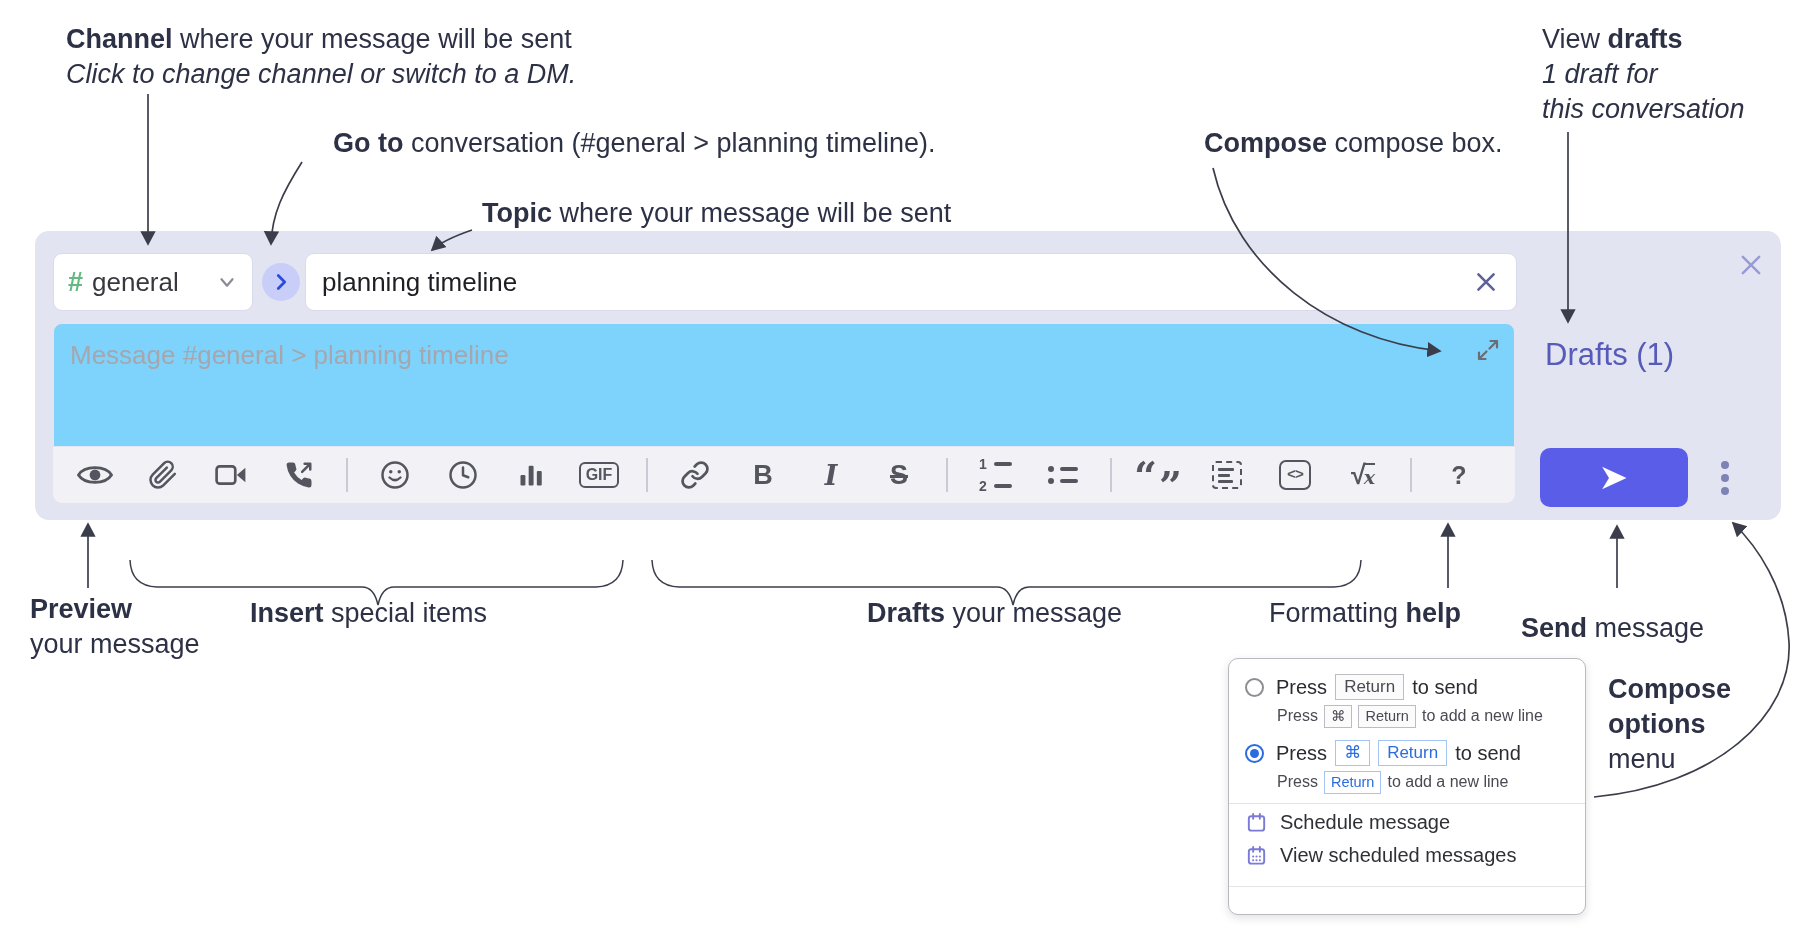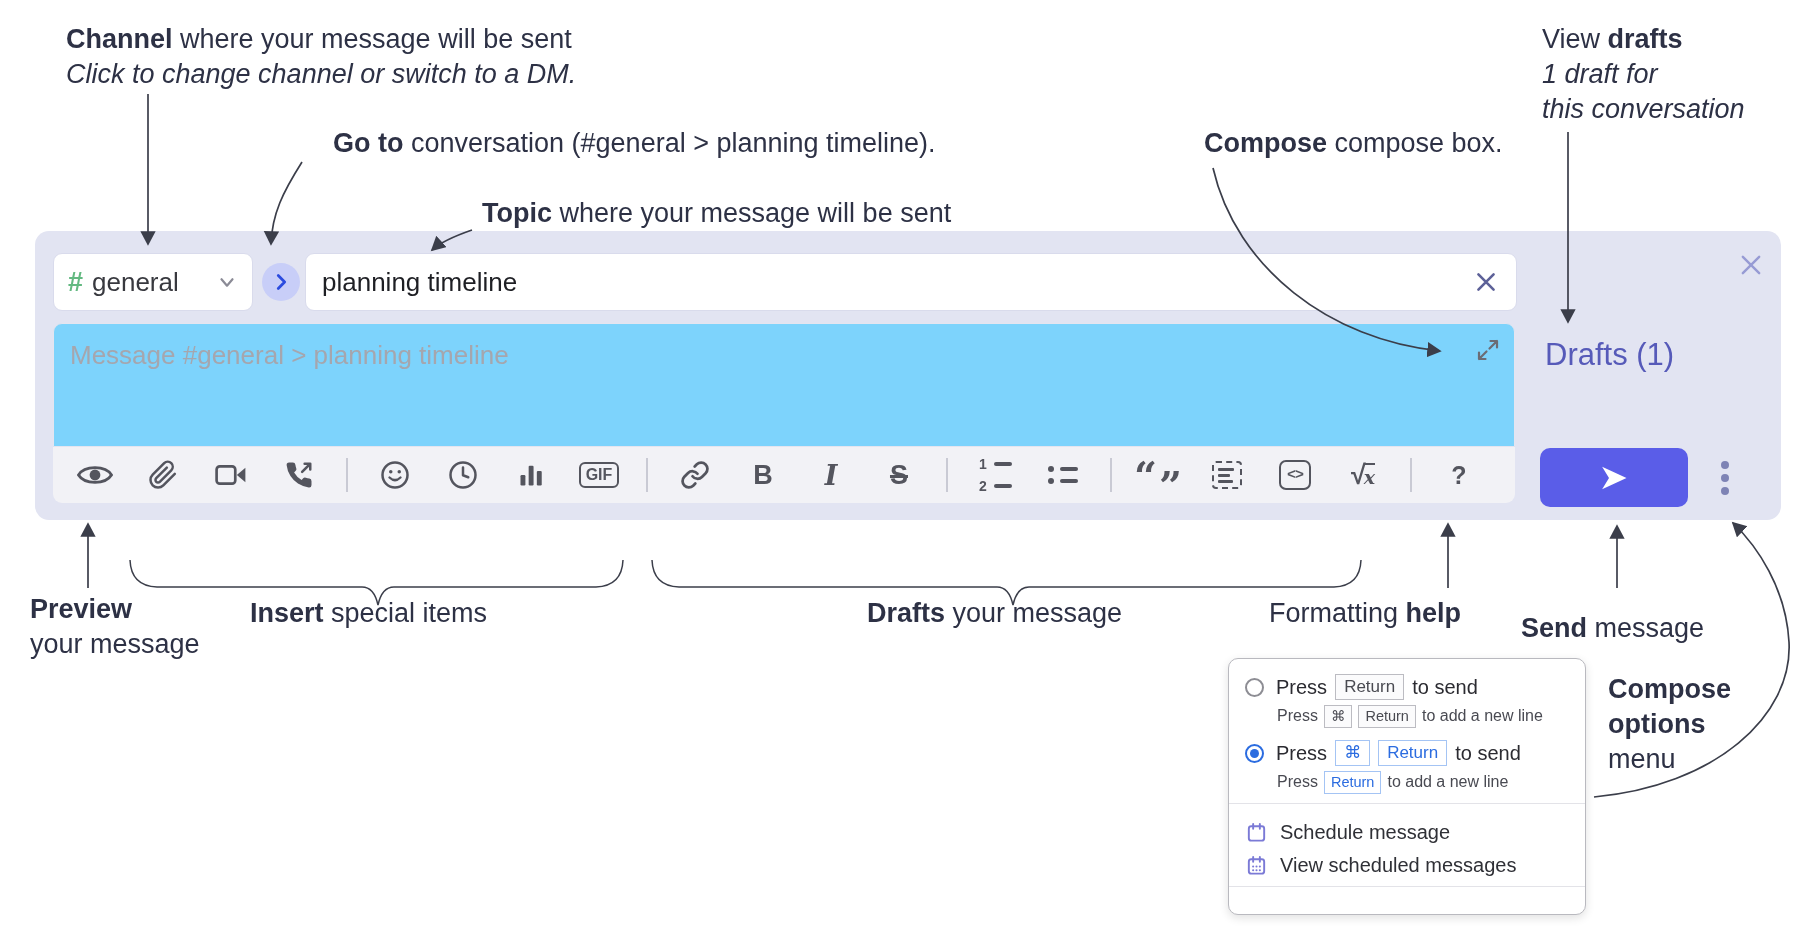--- a/index.html
+++ b/index.html
@@ -84,21 +84,21 @@
   .optgap { height:10px; }
   .radio { width:19px; height:19px; border-radius:50%; border:2px solid #8d8d94; flex:0 0 auto; background:#fff; }
   .radio.sel { border-color:#2b6ce0; display:flex; align-items:center; justify-content:center; }
   .radio.sel i { width:9px; height:9px; border-radius:50%; background:#2b6ce0; }
   .optmain { display:flex; align-items:center; gap:8px; }
   .key { border:1px solid #bcbcc2; background:#fbfbfc; border-radius:0; padding:0 8px; font-size:17px;
          color:#4a4b52; line-height:24px; display:inline-block; }
   .key.sm { font-size:14.5px; line-height:21px; padding:0 6px; }
   .key.blue { border-color:#a4c4f4; color:#2b6ce0; background:#fff; }
   .psep { height:1px; background:#e3e3e8; margin:9px 0 7px; }
-  .pitem { display:flex; align-items:flex-end; gap:12px; padding:0 16px; height:33px; cursor:pointer; color:#2f3036; }
+  .pitem { display:flex; align-items:flex-start; gap:12px; padding:0 16px; height:33px; cursor:pointer; color:#2f3036; }
   .pitem svg { flex:0 0 auto; }
 
   .overlay { position:absolute; left:0; top:0; pointer-events:none; }
 </style>
 </head>
 <body>
 
 <div class="canvas">
 
   <div class="note" style="left:30px; top:22px;margin-left:36px;">

